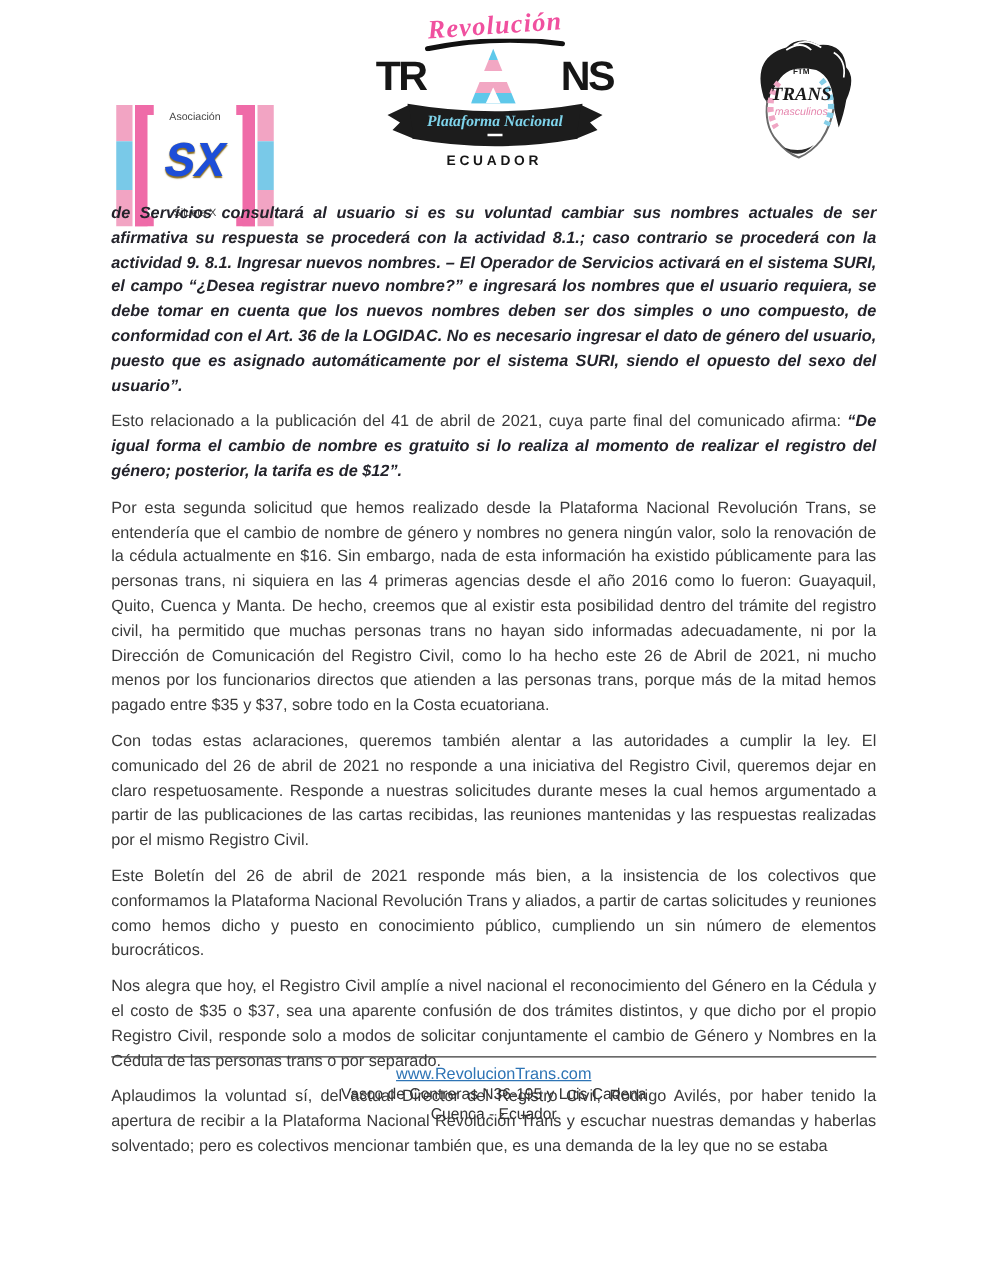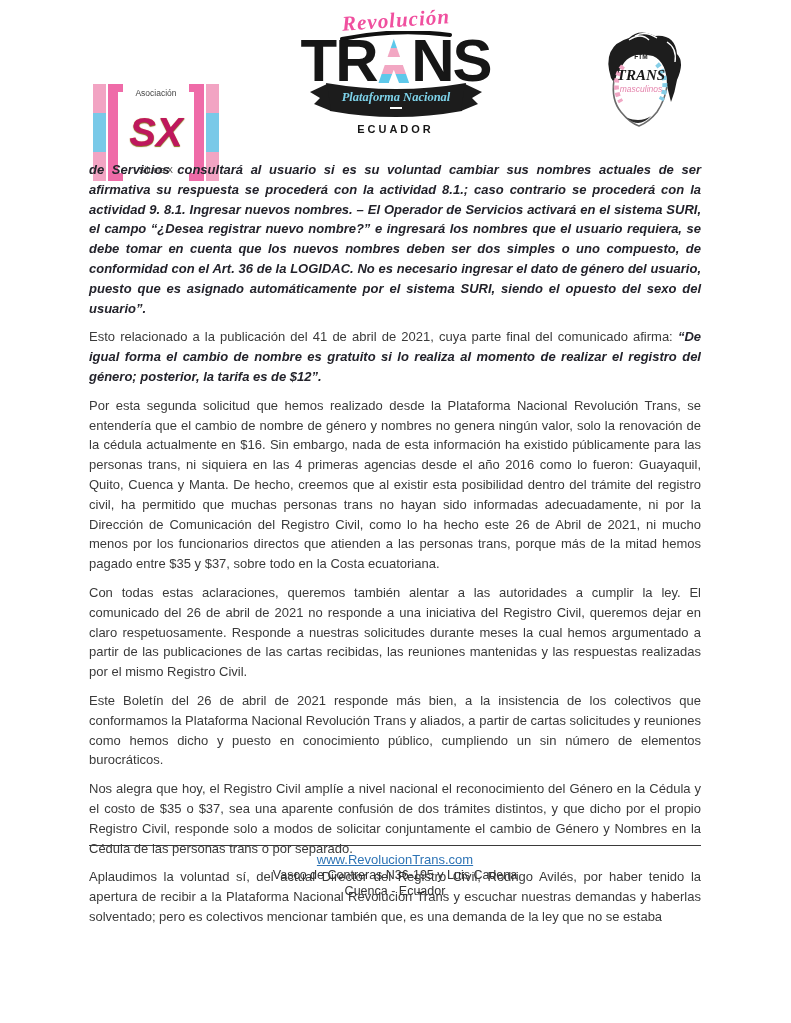--- a/index.html
+++ b/index.html
@@ -20,37 +20,37 @@
   .sx-stripes { width:13px; display:flex; flex-direction:column; }
   .sx-stripes .s-pink { flex:3; background:#f2a4c3; }
   .sx-stripes .s-blue { flex:4; background:#79c9e8; }
   .sx-gap { width:2px; }
   .sx-bracket { width:15px; }
   .sx-bracket.left  { border-left:10px solid #ef6ba8; border-top:8px solid #ef6ba8; border-bottom:8px solid #ef6ba8; }
   .sx-bracket.right { border-right:10px solid #ef6ba8; border-top:8px solid #ef6ba8; border-bottom:8px solid #ef6ba8; }
   .sx-center { width:66px; text-align:center; display:flex; flex-direction:column; justify-content:space-between; padding:4px 0 6px; }
   .sx-top, .sx-bottom { font-size:8.5px; color:#454545; }
   .sx-initials {
-    font-family:Liberation Sans, sans-serif;
+    font-family:Liberation Mono, monospace;
     font-style:italic; font-weight:bold;
     font-size:40px; line-height:40px;
-    color:#be185d; text-shadow:0 1px 1px #8a6d1f, 0 0 1px #e8cf7a;
+    color:#1d4ed8; text-shadow:0 1px 1px #8a6d1f, 0 0 1px #e8cf7a;
   }
 
   
   .logo-rt { position:absolute; left:50%; transform:translateX(-50%); top:8px; width:190px; text-align:center; }
   .rt-script {
     display:inline-block; transform:rotate(-4deg);
     font-family:"Liberation Serif","DejaVu Serif",serif;
     font-style:italic; font-weight:bold;
     font-size:21px; color:#f0509f; letter-spacing:1px;
   }
   .rt-swoosh { display:block; margin:-2px auto 0; }
-  .rt-main { display:flex; align-items:flex-end; justify-content:center; margin-top:-2px;
-    font-size:60px; line-height:44px; font-weight:900; color:#161616; letter-spacing:-2px; }
+  .rt-main { display:flex; align-items:flex-end; justify-content:space-between; margin-top:-2px;
+    font-size:33px; line-height:44px; font-weight:900; color:#161616; letter-spacing:-2px; }
   .rt-a {
     position:relative; width:36px; height:44px; margin:0 2px;
     clip-path:polygon(50% 0%, 100% 100%, 0% 100%);
     background:linear-gradient(to bottom,
       #5ec8ea 0 20%, #f2a7c3 20% 40%, #ffffff 40% 60%, #f2a7c3 60% 80%, #5ec8ea 80% 100%);
   }
   .rt-a-notch {
     position:absolute; left:33%; bottom:0; width:34%; height:30%;
     clip-path:polygon(50% 0%, 100% 100%, 0% 100%);
     background:#ffffff;

